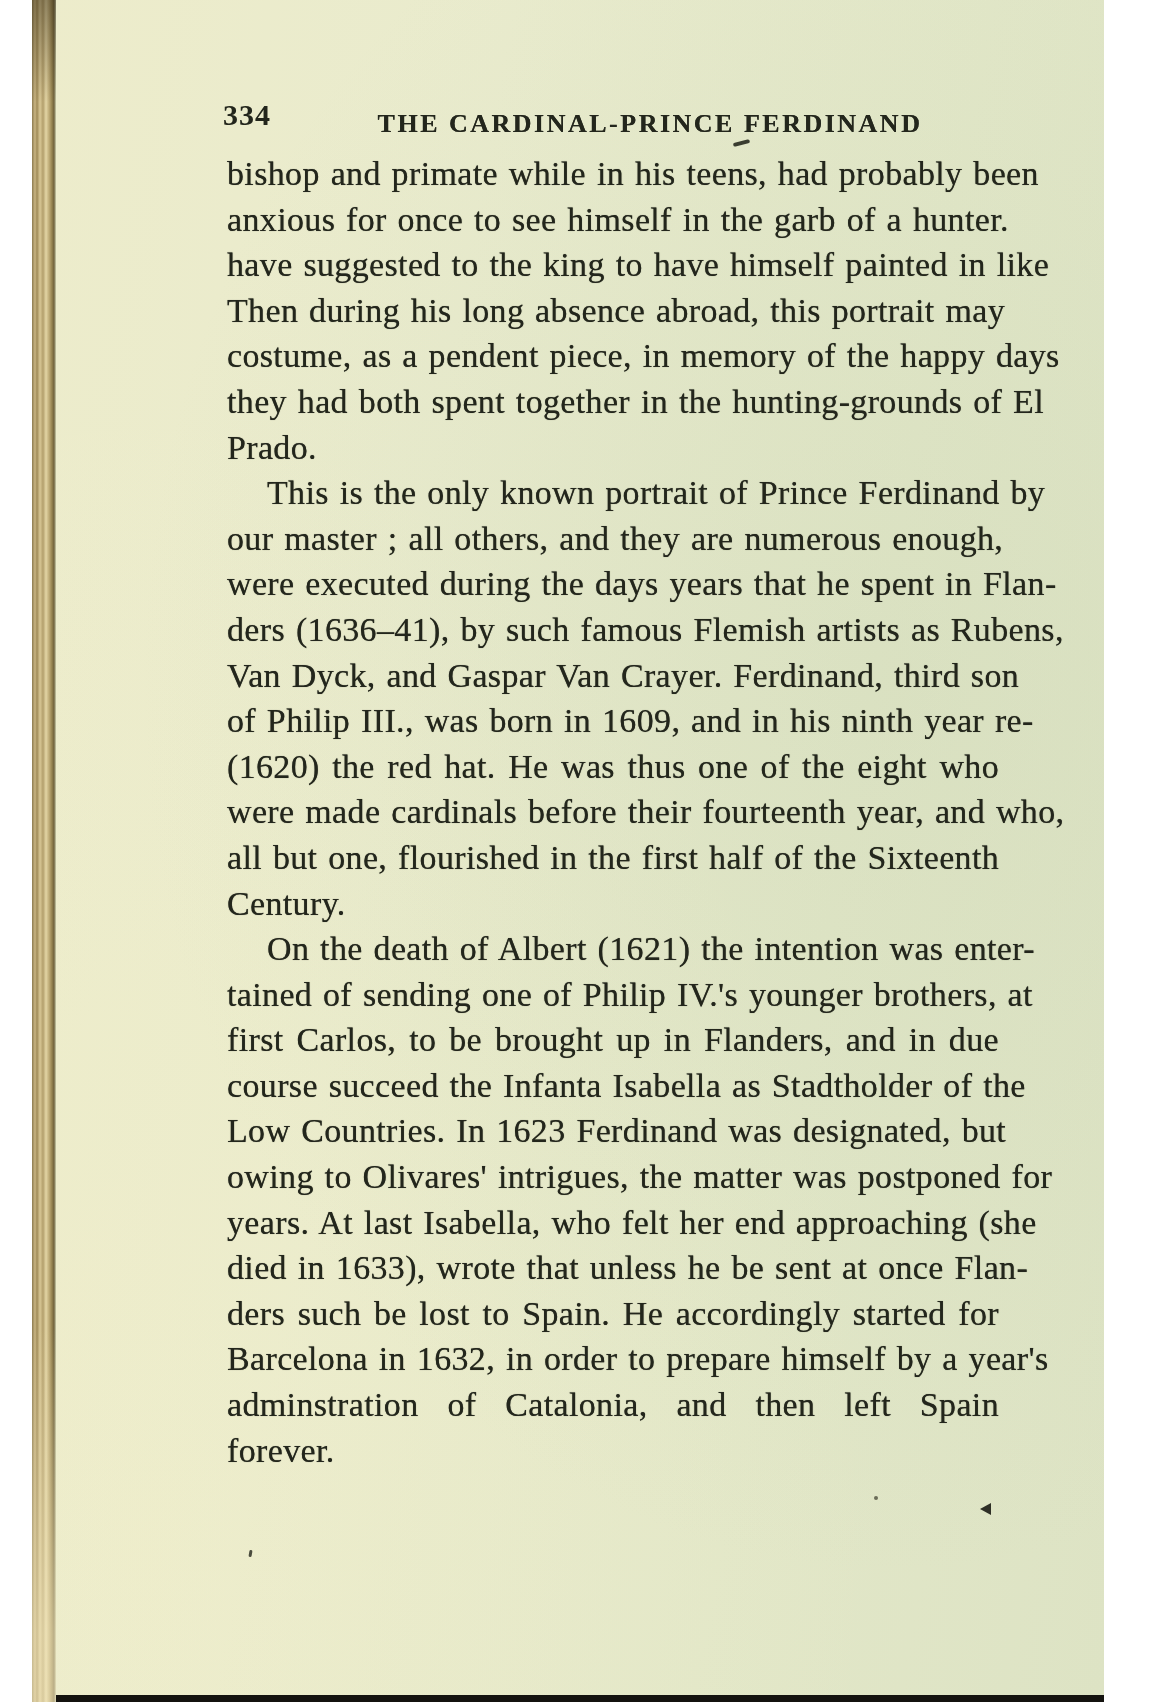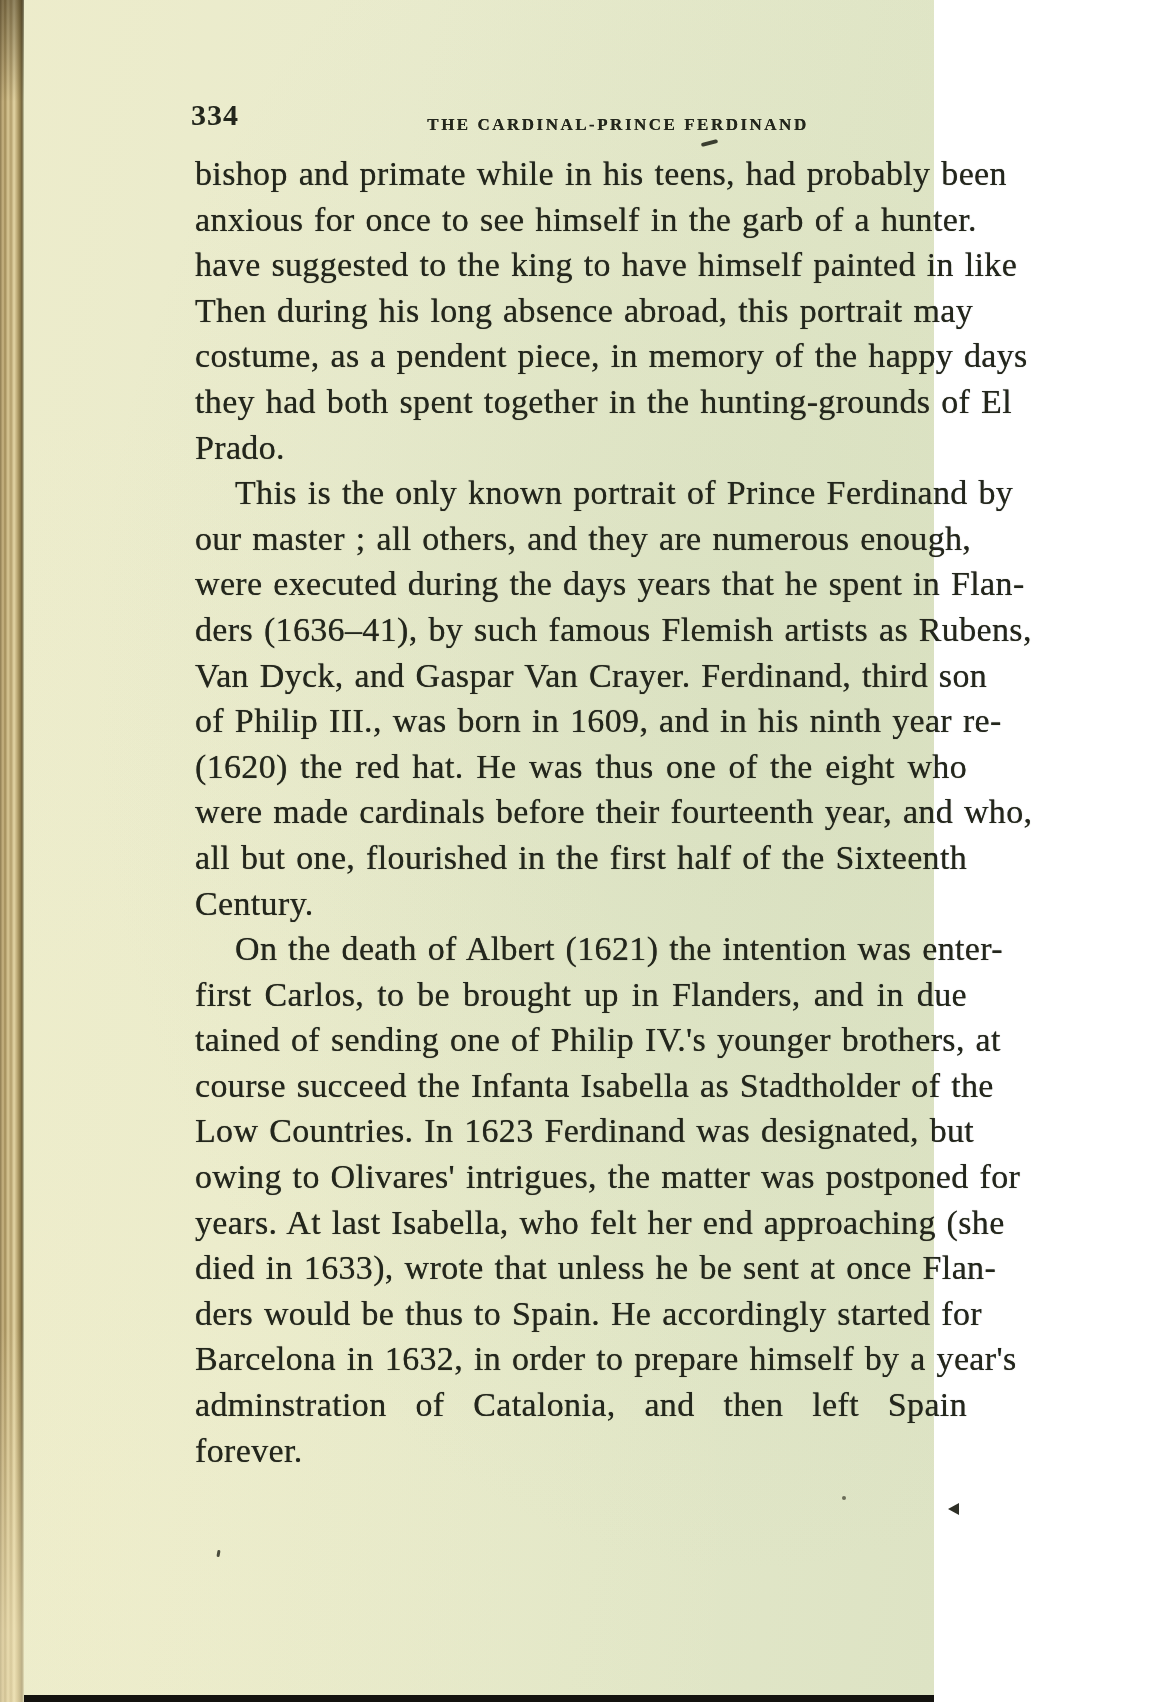--- a/index.html
+++ b/index.html
@@ -2,25 +2,26 @@
 <html><head>
 <meta charset="utf-8">
 <style>
   html,body{margin:0;padding:0;}
   body{
     width:1150px;height:1702px;
     font-family:"Liberation Serif","DejaVu Serif",serif;
     overflow:hidden;
   }
   .page{
-    position:relative;width:934px;height:1702px;
+    position:relative;width:1072px;height:1702px;
     background:
       radial-gradient(ellipse at 80% 40%, rgba(188,203,168,0.22), transparent 62%),
       radial-gradient(ellipse at 10% 90%, rgba(245,240,200,0.35), transparent 55%),
       linear-gradient(100deg,#edeccb 0%,#e9ebcd 35%,#e2e7c8 70%,#dde3c4 100%);
+    margin-left: 32px;
   }
   
   .book-edge{
     position:absolute;left:0;top:0;bottom:0;width:24px;z-index:3;
     background:linear-gradient(90deg,
       #8d7b50 0px,#c9b583 3px,#a08b58 5px,#d8c795 8px,#b39f6c 11px,
       #e3d5a5 14px,#c0ad79 17px,#93814f 20px,#6f613c 22px,#cdd1b0 24px);
   }
   .book-edge:after{
     content:"";position:absolute;inset:0;
@@ -33,22 +34,22 @@
   }
   .header{
     position:absolute;left:195px;top:96px;width:772px;height:42px;
     color:#23261c;z-index:1;
   }
   .pagenum{
     position:absolute;left:-4px;top:2px;
     font-size:30px;font-weight:bold;letter-spacing:1px;
   }
   .running-title{
-    position:absolute;left:0;right:-74px;top:19px;text-align:center;
-    font-size:17px;font-weight:bold;letter-spacing:2.5px;
+    position:absolute;left:0;right:-74px;top:13px;text-align:center;
+    font-size:26px;font-weight:bold;letter-spacing:2.5px;
     text-shadow:0 0 0.6px rgba(35,38,28,0.85);
   }
   .body-text{
     position:absolute;left:195px;top:151px;width:772px;z-index:1;
     font-size:34px;color:#23261c;letter-spacing:0.35px;word-spacing:2px;
     text-shadow:0 0 0.7px rgba(35,38,28,0.8);
   }
   .paragraph{margin:0;}
   .line{
     line-height:45.6px;height:45.6px;
@@ -94,28 +95,28 @@
         <div class="line">ders (1636–41), by such famous Flemish artists as Rubens,</div>
         <div class="line">Van Dyck, and Gaspar Van Crayer.  Ferdinand, third son</div>
         <div class="line">of Philip III., was born in 1609, and in his ninth year re-</div>
         <div class="line">(1620) the red hat.  He was thus one of the eight who</div>
         <div class="line">were made cardinals before their fourteenth year, and who,</div>
         <div class="line">all but one, flourished in the first half of the Sixteenth</div>
         <div class="line endpara">Century.</div>
       </div>
       <div class="paragraph">
         <div class="line indent">On the death of Albert (1621) the intention was enter-</div>
+        <div class="line">tained of sending one of Philip IV.'s younger brothers, at</div>
         <div class="line">first Carlos, to be brought up in Flanders, and in due</div>
-        <div class="line">tained of sending one of Philip IV.'s younger brothers, at</div>
         <div class="line">course succeed the Infanta Isabella as Stadtholder of the</div>
         <div class="line">Low Countries.  In 1623 Ferdinand was designated, but</div>
         <div class="line">owing to Olivares' intrigues, the matter was postponed for</div>
         <div class="line">years.  At last Isabella, who felt her end approaching (she</div>
         <div class="line">died in 1633), wrote that unless he be sent at once Flan-</div>
-        <div class="line">ders would be thus to Spain.  He accordingly started for</div>
+        <div class="line">ders such be lost to Spain.  He accordingly started for</div>
         <div class="line">Barcelona in 1632, in order to prepare himself by a year's</div>
         <div class="line endpara">adminstration of Catalonia, and then left Spain forever.</div>
       </div>
     </div>
 
   <div class="artifact tilde"></div>
   <div class="artifact arrow"></div>
   <div class="artifact speck"></div>
   <div class="artifact dot"></div>
 </div>

